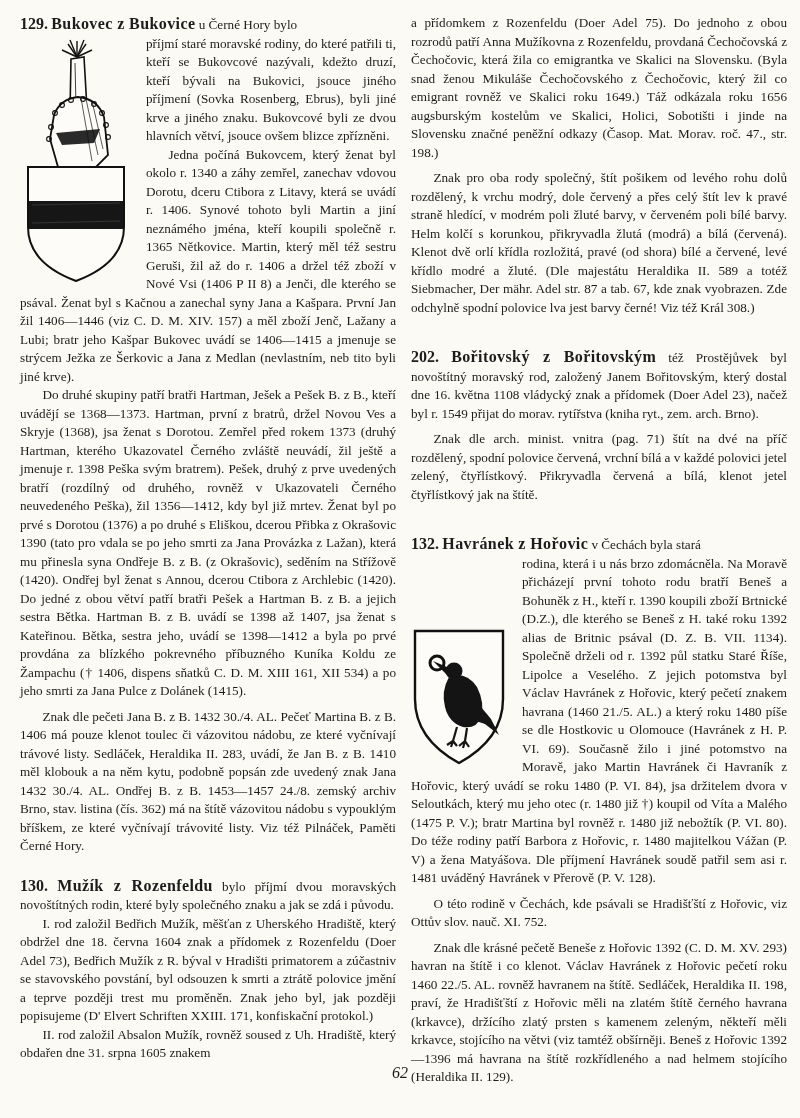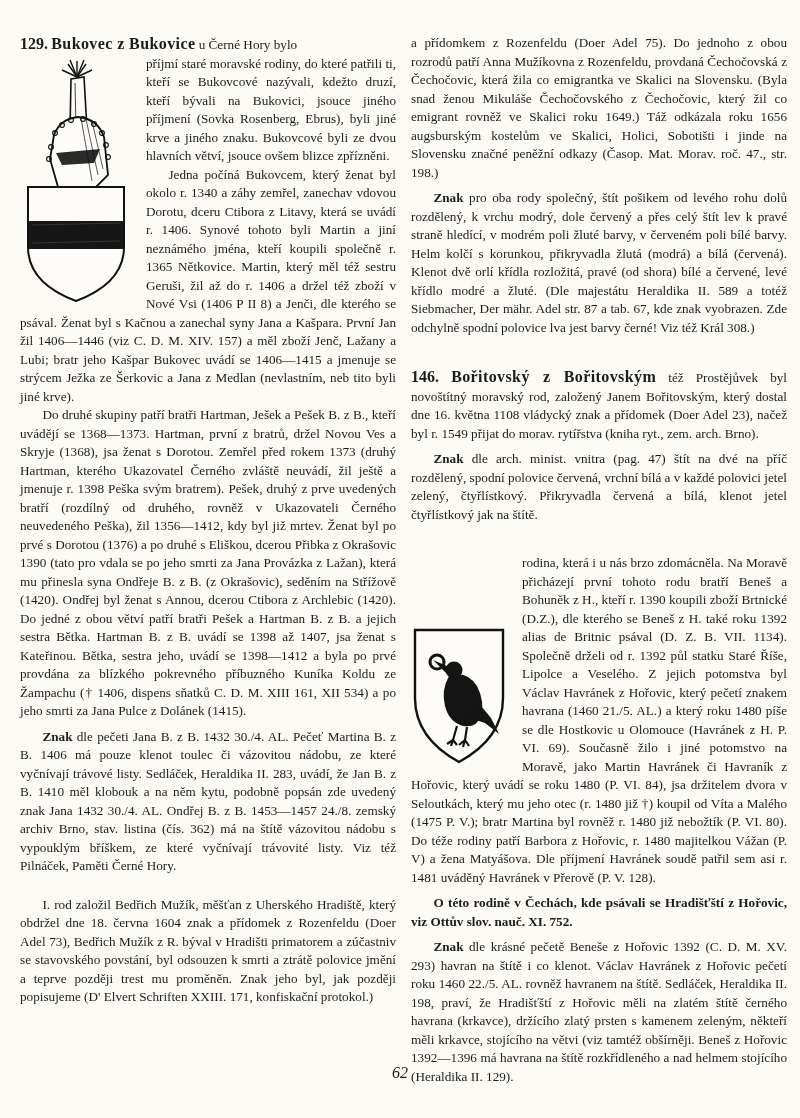--- a/index.html
+++ b/index.html
@@ -11,33 +11,33 @@
     -webkit-font-smoothing:antialiased;
   }
   .page{
     position:relative;
     width:800px;height:1118px;
     background:#fbfaf5;
     box-sizing:border-box;
     padding:14px 12px 0 20px;
     overflow:hidden;
   }
-  .columns{display:flex;gap:15px;margin-top:20px;}
+  .columns{display:flex;gap:15px;}
   .col{width:376px;}
   p{margin:0;text-align:justify;font-size:13.2px;line-height:18.5px;}
   .indent{text-indent:1.7em;}
   .znak-p{margin-top:7px;text-indent:1.7em;}
-  .gap-sm{margin-top:7px;font-weight:bold;}
+  .gap-sm{margin-top:7px;}
   .entry-head-p{text-align:left;}
   .e-num,.e-title{font-weight:bold;font-size:16px;line-height:19px;}
   .e-title{letter-spacing:0.4px;}
   .e-lead{font-size:13.2px;}
   .entry-gap{margin-top:20px;}
   .entry-gap-lg{margin-top:30px;}
-  .bold{font-weight:bold;}
+  .bold{font-weight:normal;}
   .float-arms{
     float:left;width:116px;height:248px;
     margin:2px 10px 0 0;
   }
   .float-raven{
     float:left;width:102px;height:212px;
     margin:0 9px 0 0;
     display:flex;align-items:flex-end;
   }
   svg{display:block;}
@@ -100,46 +100,57 @@
           </span><span>příjmí staré moravské rodiny, do které patřili ti, kteří se Bukovcové nazývali, kdežto druzí, kteří bývali na Bukovici, jsouce jiného příjmení (Sovka Rosenberg, Ebrus), byli jiné krve a jiného znaku. Bukovcové byli ze dvou hlavních větví, jsouce ovšem blizce zpřízněni.</span>
         </p>
         <p class="indent">Jedna počíná Bukovcem, který ženat byl okolo r. 1340 a záhy zemřel, zanechav vdovou Dorotu, dceru Ctibora z Litavy, která se uvádí r. 1406. Synové tohoto byli Martin a jiní neznámého jména, kteří koupili společně r. 1365 Nětkovice. Martin, který měl též sestru Geruši, žil až do r. 1406 a držel též zboží v Nové Vsi (1406 P II 8) a Jenči, dle kterého se psával. Ženat byl s Kačnou a zanechal syny Jana a Kašpara. První Jan žil 1406—1446 (viz C. D. M. XIV. 157) a měl zboží Jenč, Lažany a Lubi; bratr jeho Kašpar Bukovec uvádí se 1406—1415 a jmenuje se strýcem Ježka ze Šerkovic a Jana z Medlan (nevlastním, neb tito byli jiné krve).</p>
         <p class="indent">Do druhé skupiny patří bratři Hartman, Ješek a Pešek B. z B., kteří uvádějí se 1368—1373. Hartman, první z bratrů, držel Novou Ves a Skryje (1368), jsa ženat s Dorotou. Zemřel před rokem 1373 (druhý Hartman, kterého Ukazovatel Černého zvláště neuvádí, žil ještě a jmenuje r. 1398 Peška svým bratrem). Pešek, druhý z prve uvedených bratří (rozdílný od druhého, rovněž v Ukazovateli Černého neuvedeného Peška), žil 1356—1412, kdy byl již mrtev. Ženat byl po prvé s Dorotou (1376) a po druhé s Eliškou, dcerou Přibka z Okrašovic 1390 (tato pro vdala se po jeho smrti za Jana Provázka z Lažan), která mu přinesla syna Ondřeje B. z B. (z Okrašovic), seděním na Střížově (1420). Ondřej byl ženat s Annou, dcerou Ctibora z Archlebic (1420). Do jedné z obou větví patří bratři Pešek a Hartman B. z B. a jejich sestra Bětka. Hartman B. z B. uvádí se 1398 až 1407, jsa ženat s Kateřinou. Bětka, sestra jeho, uvádí se 1398—1412 a byla po prvé provdána za blízkého pokrevného příbuzného Kuníka Koldu ze Žampachu († 1406, dispens sňatků C. D. M. XIII 161, XII 534) a po jeho smrti za Jana Pulce z Dolánek (1415).</p>
         <p class="znak-p">
           <span class="bold">Znak</span><span> dle pečeti Jana B. z B. 1432 30./4. AL. Pečeť Martina B. z B. 1406 má pouze klenot toulec či vázovitou nádobu, ze které vyčnívají trávové listy. Sedláček, Heraldika II. 283, uvádí, že Jan B. z B. 1410 měl klobouk a na něm kytu, podobně popsán zde uvedený znak Jana 1432 30./4. AL. Ondřej B. z B. 1453—1457 24./8. zemský archiv Brno, stav. listina (čís. 362) má na štítě vázovitou nádobu s vypouklým bříškem, ze které vyčnívají trávovité listy. Viz též Pilnáček, Paměti Černé Hory.</span>
         </p>
       </div>
 
       <div class="entry-gap">
+        <p>
+          <span class="e-num">130.</span>
+          <span class="e-title">Mužík z Rozenfeldu</span>
+          <span class="e-lead">bylo příjmí dvou moravských novoštítných rodin, které byly společného znaku a jak se zdá i původu.</span>
+        </p>
         <p class="indent">I. rod založil Bedřich Mužík, měšťan z Uherského Hradiště, který obdržel dne 18. června 1604 znak a přídomek z Rozenfeldu (Doer Adel 73), Bedřich Mužík z R. býval v Hradišti primatorem a zúčastniv se stavovského povstání, byl odsouzen k smrti a ztrátě polovice jmění a teprve později trest mu proměněn. Znak jeho byl, jak později popisujeme (D' Elvert Schriften XXIII. 171, konfiskační protokol.)</p>
+        <p class="indent">II. rod založil Absalon Mužík, rovněž soused z Uh. Hradiště, který obdařen dne 31. srpna 1605 znakem</p>
       </div>
     </div>
 
     <div class="col">
 
       <div>
         <p>a přídomkem z Rozenfeldu (Doer Adel 75). Do jednoho z obou rozrodů patří Anna Mužíkovna z Rozenfeldu, provdaná Čechočovská z Čechočovic, která žila co emigrantka ve Skalici na Slovensku. (Byla snad ženou Mikuláše Čechočovského z Čechočovic, který žil co emigrant rovněž ve Skalici roku 1649.) Táž odkázala roku 1656 augsburským kostelům ve Skalici, Holici, Sobotišti i jinde na Slovensku značné peněžní odkazy (Časop. Mat. Morav. roč. 47., str. 198.)</p>
         <p class="znak-p">
           <span class="bold">Znak</span><span> pro oba rody společný, štít pošikem od levého rohu dolů rozdělený, k vrchu modrý, dole červený a přes celý štít lev k pravé straně hledící, v modrém poli žluté barvy, v červeném poli bílé barvy. Helm kolčí s korunkou, přikryvadla žlutá (modrá) a bílá (červená). Klenot dvě orlí křídla rozložitá, pravé (od shora) bílé a červené, levé křídlo modré a žluté. (Dle majestátu Heraldika II. 589 a totéž Siebmacher, Der mähr. Adel str. 87 a tab. 67, kde znak vyobrazen. Zde odchylně spodní polovice lva jest barvy černé! Viz též Král 308.)</span>
         </p>
       </div>
 
       <div class="entry-gap-lg">
         <p>
-          <span class="e-num">146.</span>
+          <span class="e-num">202.</span>
           <span class="e-title">Bořitovský z Bořitovským</span>
           <span class="e-lead">též Prostějůvek</span>
           <span>byl novoštítný moravský rod, založený Janem Bořitovským, který dostal dne 16. května 1108 vládycký znak a přídomek (Doer Adel 23), načež byl r. 1549 přijat do morav. rytířstva (kniha ryt., zem. arch. Brno).</span>
         </p>
         <p class="znak-p">
-          <span class="bold">Znak</span><span> dle arch. minist. vnitra (pag. 47) štít na dvé na příč rozdělený, spodní polovice červená, vrchní bílá a v každé polovici jetel zelený, čtyřlístkový. Přikryvadla červená a bílá, klenot jetel čtyřlístkový jak na štítě.</span>
+          <span class="bold">Znak</span><span> dle arch. minist. vnitra (pag. 71) štít na dvé na příč rozdělený, spodní polovice červená, vrchní bílá a v každé polovici jetel zelený, čtyřlístkový. Přikryvadla červená a bílá, klenot jetel čtyřlístkový jak na štítě.</span>
         </p>
       </div>
 
       <div class="entry-gap-lg">
+        <p class="entry-head-p">
+          <span class="e-num">132.</span>
+          <span class="e-title">Havránek z Hořovic</span>
+          <span class="e-lead">v Čechách byla stará</span>
+        </p>
         <p>
           <span class="float-raven">
             <svg width="96" height="140" viewBox="0 0 96 140" xmlns="http://www.w3.org/2000/svg">
 
               <path d="M4 4 L92 4 L92 72 Q92 112 48 136 Q4 112 4 72 Z" fill="#fdfcf8" stroke="#111" stroke-width="2.4"></path>
 
               <circle cx="26" cy="36" r="7" fill="none" stroke="#111" stroke-width="3"></circle>
 
               <g fill="#141414">
                 <circle cx="43" cy="44" r="8.5"></circle>

